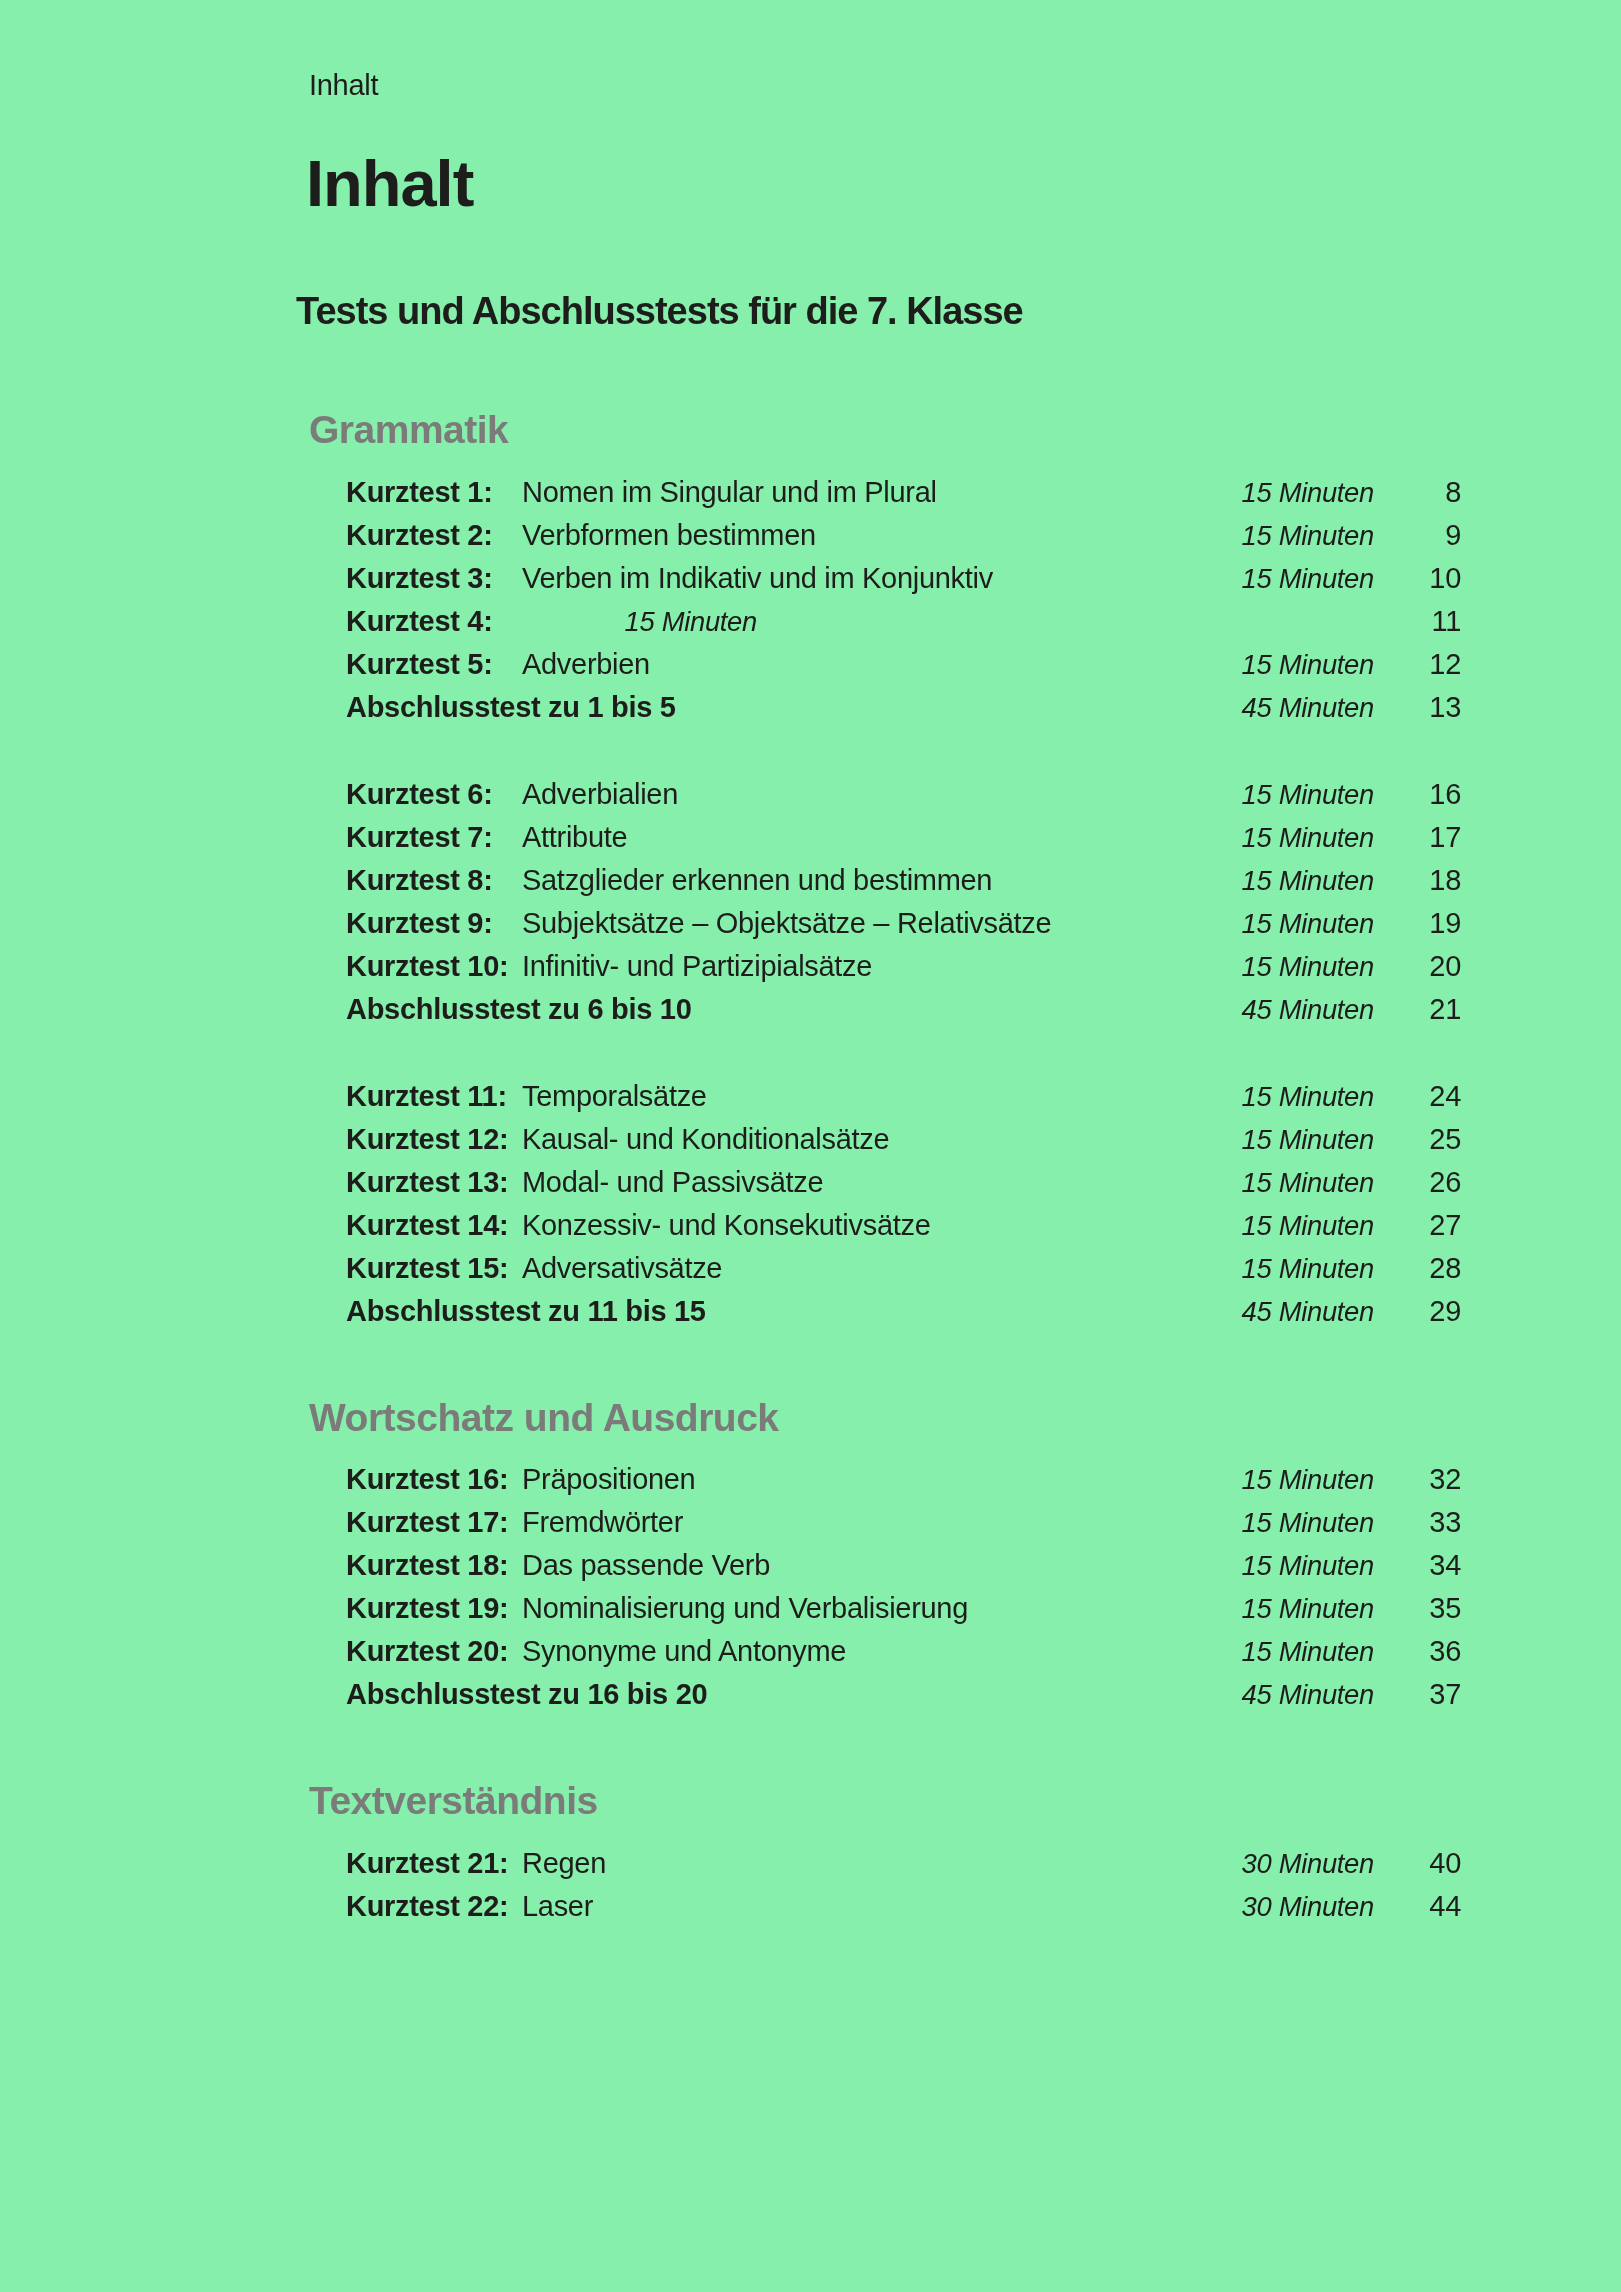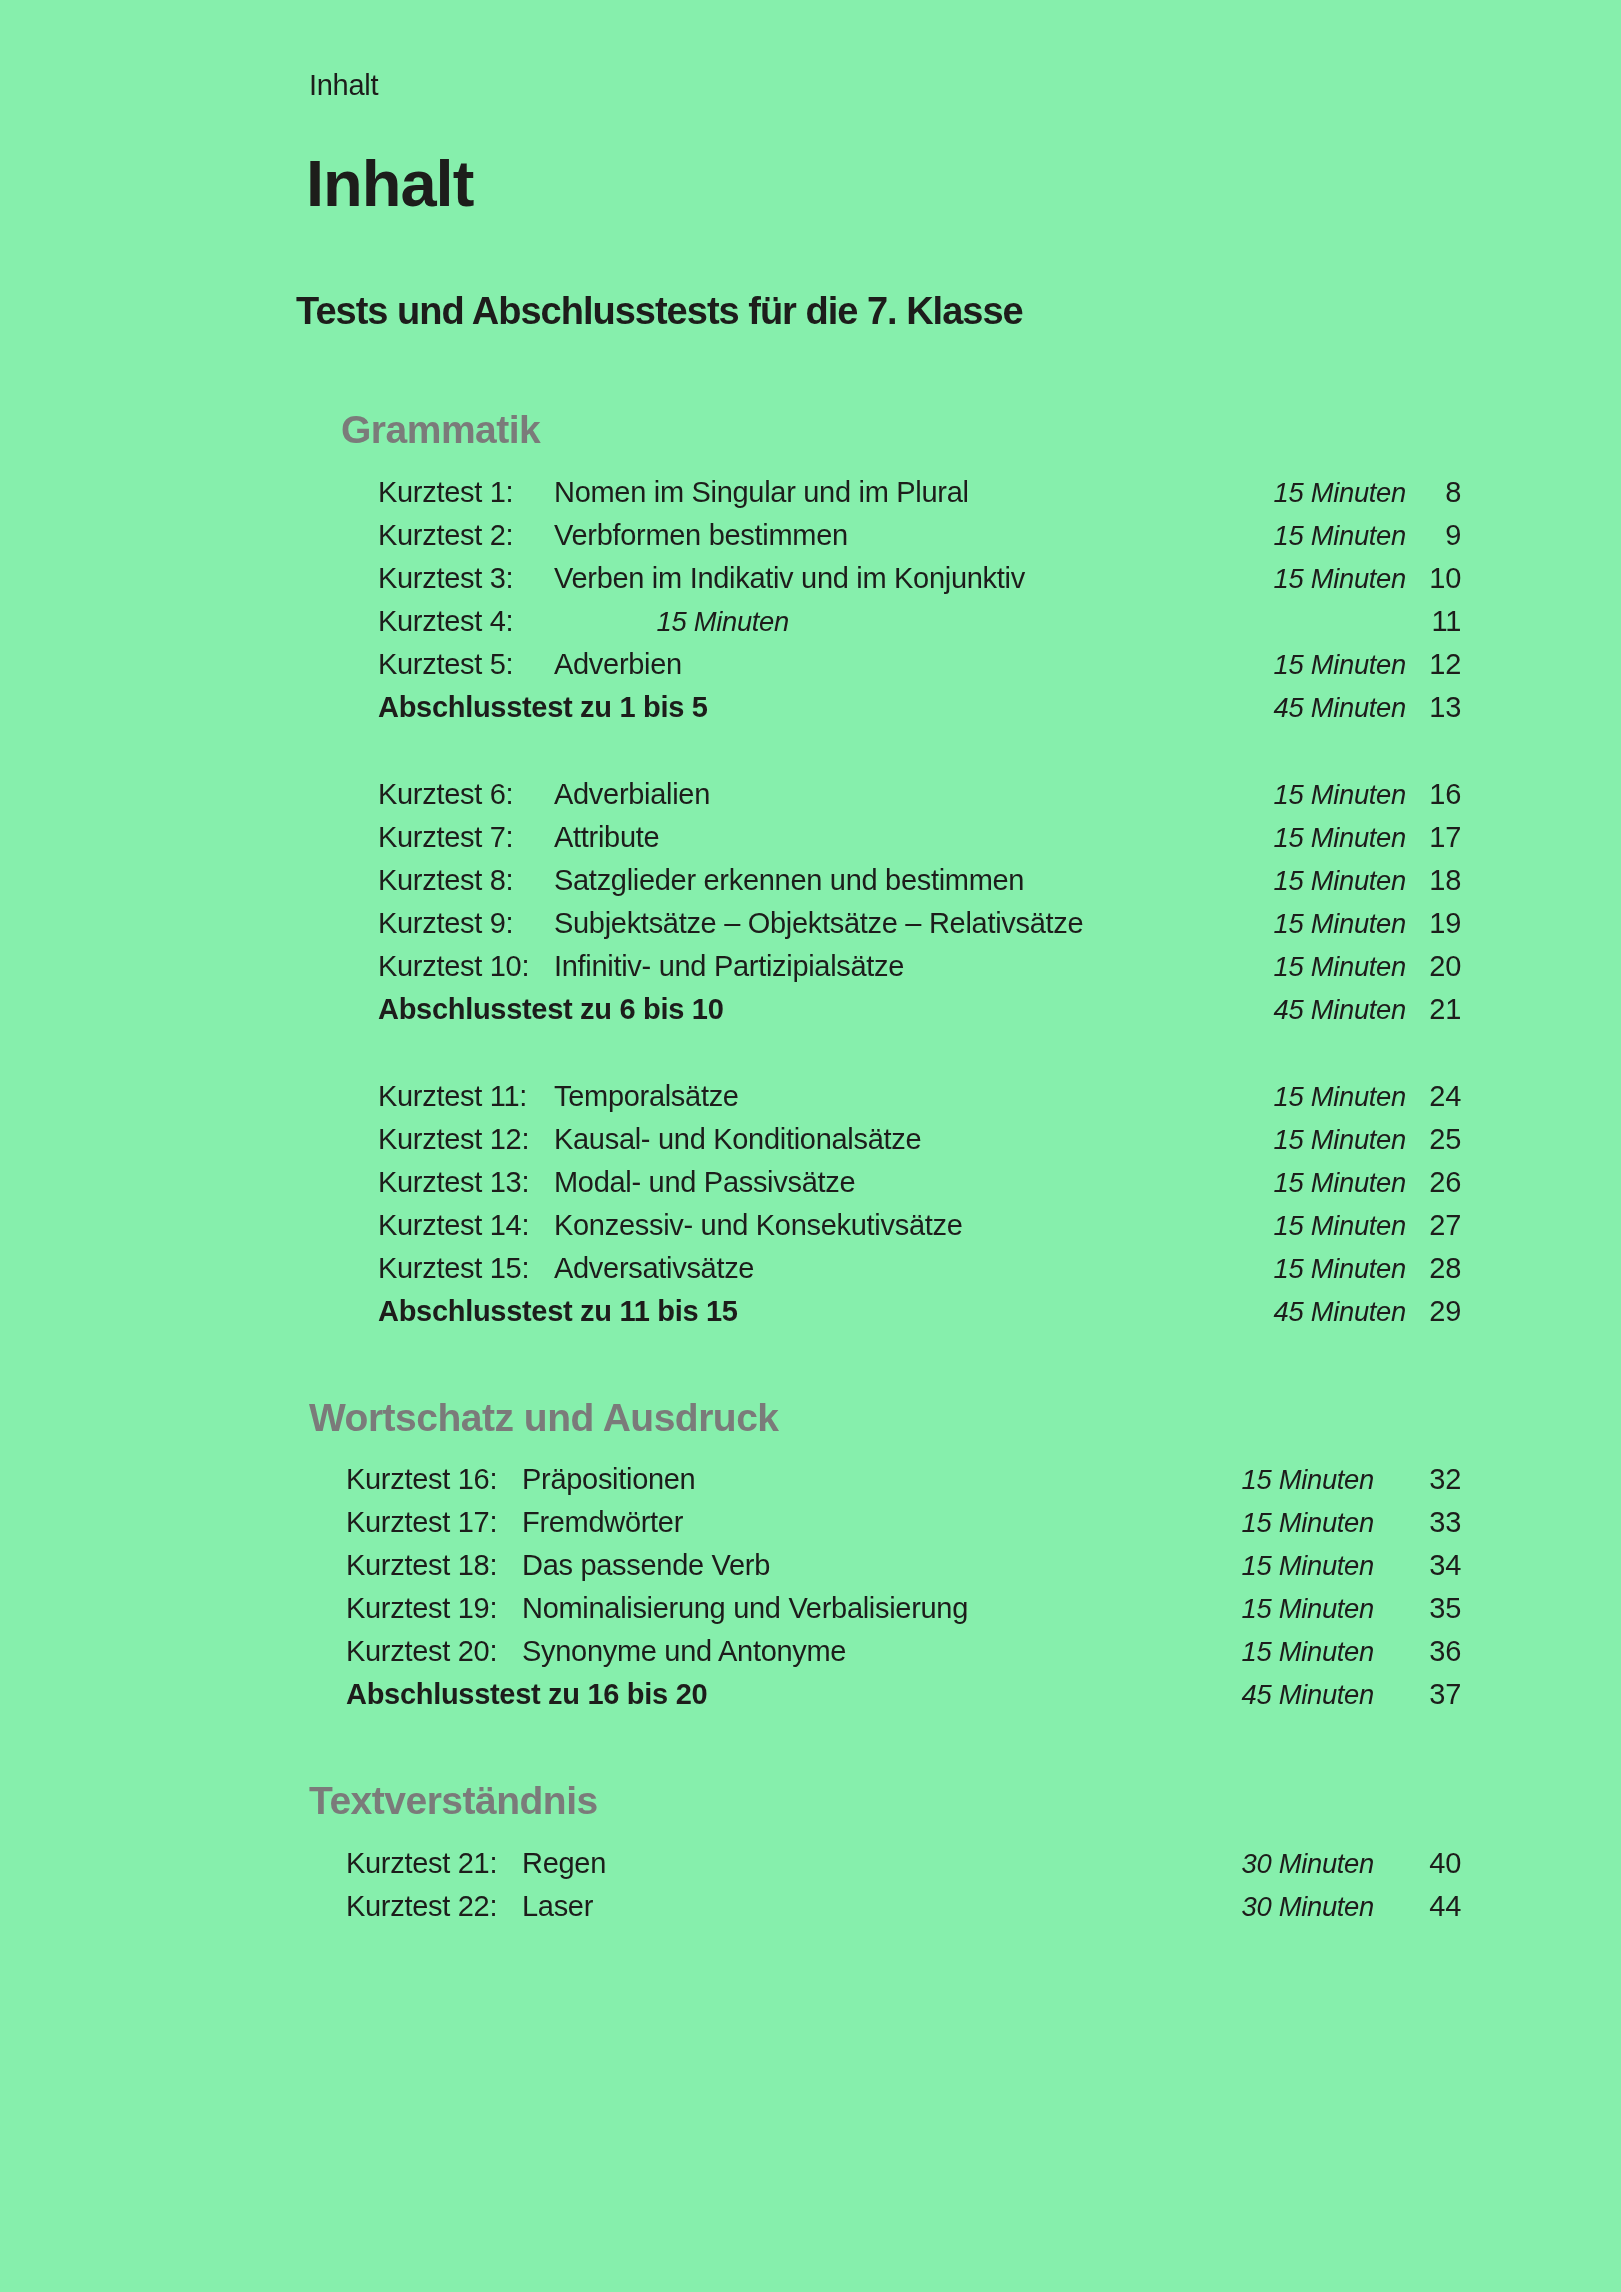--- a/index.html
+++ b/index.html
@@ -40,21 +40,21 @@
     font-weight: 700;
     letter-spacing: -1px;
   }
   .toc {
     position: absolute;
     left: 309px;
     top: 408px;
     width: 1152px;
   }
   .section { margin-top: 63px; }
-  .section:first-child { margin-top: 0; margin-left: 32px; }
+  .section:first-child { margin-top: 0; }
   .section-heading {
     font-size: 39px;
     line-height: 43px;
     height: 43px;
     font-weight: 700;
     letter-spacing: -0.5px;
     margin-bottom: 19.6px;
   }
   .group { margin-top: 44px; }
   .group.first { margin-top: 0; }
@@ -62,21 +62,21 @@
     display: flex;
     height: 43px;
     line-height: 43px;
     font-size: 29px;
     letter-spacing: -0.3px;
     white-space: nowrap;
   }
   .row .label {
     margin-left: 37px;
     width: 176px;
-    font-weight: 400;
+    font-weight: 700;
     flex: 0 0 auto;
   }
   .row .topic {
     width: 617px;
     flex: 0 0 auto;
     overflow: hidden;
   }
   .row .fulltitle {
     margin-left: 37px;
     width: 793px;

